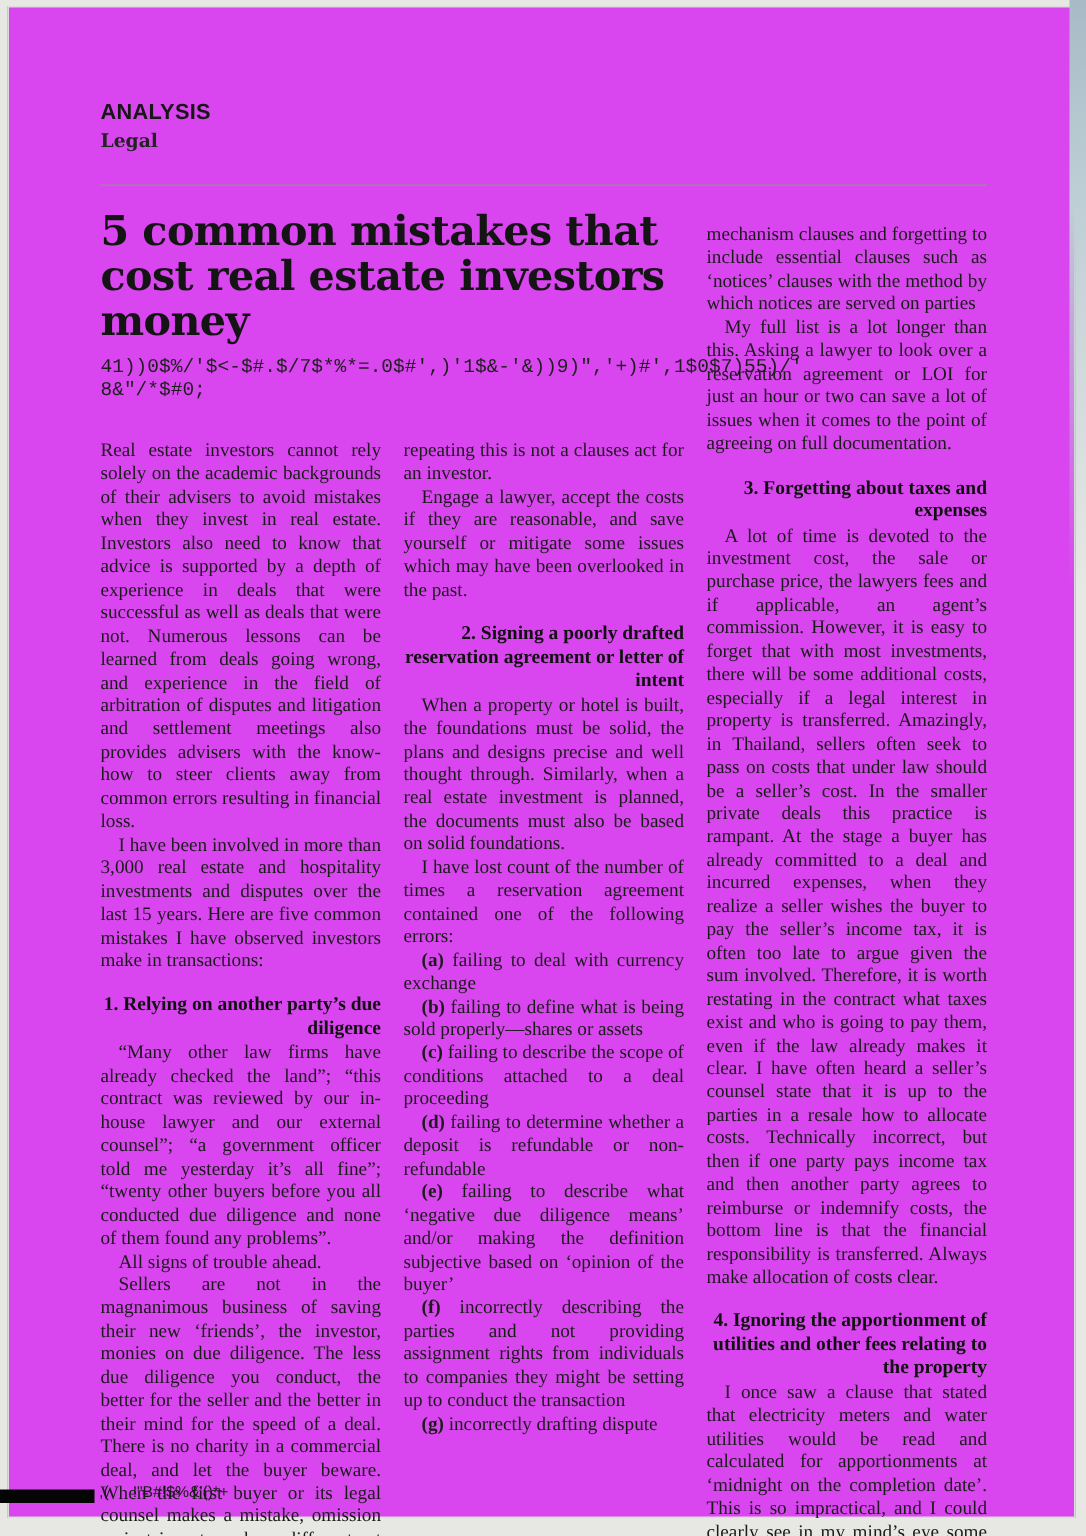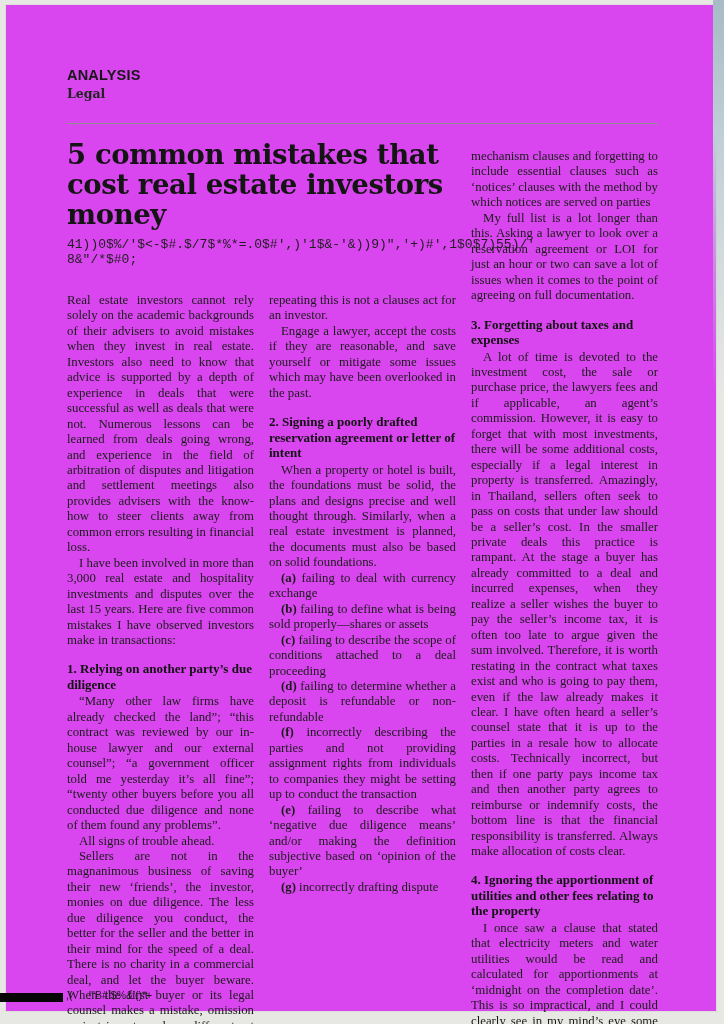--- a/index.html
+++ b/index.html
@@ -62,21 +62,21 @@
   .col p {
     margin:0;
     font-size:12.8px; line-height:15.45px;
     text-align:justify;
   }
   .col p.ind, .col p.li { text-indent:12px; }
   .col h3 {
     margin:13px 0 2px 0;
     font-size:13px; line-height:15.5px;
     font-weight:700; color:#111;
-    text-align:left;
+    text-align:right;
   }
   .footer-bar {
     position:absolute; left:-6px; top:988px;
     width:63px; height:9px; background:#050505;
   }
   .footer-text {
     position:absolute; left:60px; top:984px;
     font-family:"Liberation Sans", sans-serif;
     font-size:10.5px; color:#1a1a1a;
     white-space:pre;
@@ -105,26 +105,27 @@
       <h3>1. Relying on another party’s due diligence</h3>
       <p class="ind">“Many other law firms have already checked the land”; “this contract was reviewed by our in-house lawyer and our external counsel”; “a government officer told me yesterday it’s all fine”; “twenty other buyers before you all conducted due diligence and none of them found any problems”.</p>
       <p class="ind">All signs of trouble ahead.</p>
       <p class="ind">Sellers are not in the magnanimous business of saving their new ‘friends’, the investor, monies on due diligence. The less due diligence you conduct, the better for the seller and the better in their mind for the speed of a deal. There is no charity in a commercial deal, and let the buyer beware. When the first buyer or its legal counsel makes a mistake, omission or just invests under a different set of criteria,</p>
     </div>
   <div class="col col-2">
       <p>repeating this is not a clauses act for an investor.</p>
       <p class="ind">Engage a lawyer, accept the costs if they are reasonable, and save yourself or mitigate some issues which may have been overlooked in the past.</p>
       <h3>2. Signing a poorly drafted reservation agreement or letter of intent</h3>
       <p class="ind">When a property or hotel is built, the foundations must be solid, the plans and designs precise and well thought through. Similarly, when a real estate investment is planned, the documents must also be based on solid foundations.</p>
+      <p class="ind">I have lost count of the number of times a reservation agreement contained one of the following errors:</p>
       <p class="li"><b>(a)</b> failing to deal with currency exchange</p>
       <p class="li"><b>(b)</b> failing to define what is being sold properly—shares or assets</p>
       <p class="li"><b>(c)</b> failing to describe the scope of conditions attached to a deal proceeding</p>
       <p class="li"><b>(d)</b> failing to determine whether a deposit is refundable or non-refundable</p>
+      <p class="li"><b>(e)</b> failing to describe what ‘negative due diligence means’ and/or making the definition subjective based on ‘opinion of the buyer’</p>
       <p class="li"><b>(f)</b> incorrectly describing the parties and not providing assignment rights from individuals to companies they might be setting up to conduct the transaction</p>
-      <p class="li"><b>(e)</b> failing to describe what ‘negative due diligence means’ and/or making the definition subjective based on ‘opinion of the buyer’</p>
       <p class="li"><b>(g)</b> incorrectly drafting dispute</p>
     </div>
   <div class="col col-3">
       <p>mechanism clauses and forgetting to include essential clauses such as ‘notices’ clauses with the method by which notices are served on parties</p>
       <p class="ind">My full list is a lot longer than this. Asking a lawyer to look over a reservation agreement or LOI for just an hour or two can save a lot of issues when it comes to the point of agreeing on full documentation.</p>
       <h3>3. Forgetting about taxes and expenses</h3>
       <p class="ind">A lot of time is devoted to the investment cost, the sale or purchase price, the lawyers fees and if applicable, an agent’s commission. However, it is easy to forget that with most investments, there will be some additional costs, especially if a legal interest in property is transferred. Amazingly, in Thailand, sellers often seek to pass on costs that under law should be a seller’s cost. In the smaller private deals this practice is rampant. At the stage a buyer has already committed to a deal and incurred expenses, when they realize a seller wishes the buyer to pay the seller’s income tax, it is often too late to argue given the sum involved. Therefore, it is worth restating in the contract what taxes exist and who is going to pay them, even if the law already makes it clear. I have often heard a seller’s counsel state that it is up to the parties in a resale how to allocate costs. Technically incorrect, but then if one party pays income tax and then another party agrees to reimburse or indemnify costs, the bottom line is that the financial responsibility is transferred. Always make allocation of costs clear.</p>
       <h3>4. Ignoring the apportionment of utilities and other fees relating to the property</h3>
       <p class="ind">I once saw a clause that stated that electricity meters and water utilities would be read and calculated for apportionments at ‘midnight on the completion date’. This is so impractical, and I could clearly see in my mind’s eye some poor soul</p>
     </div>

